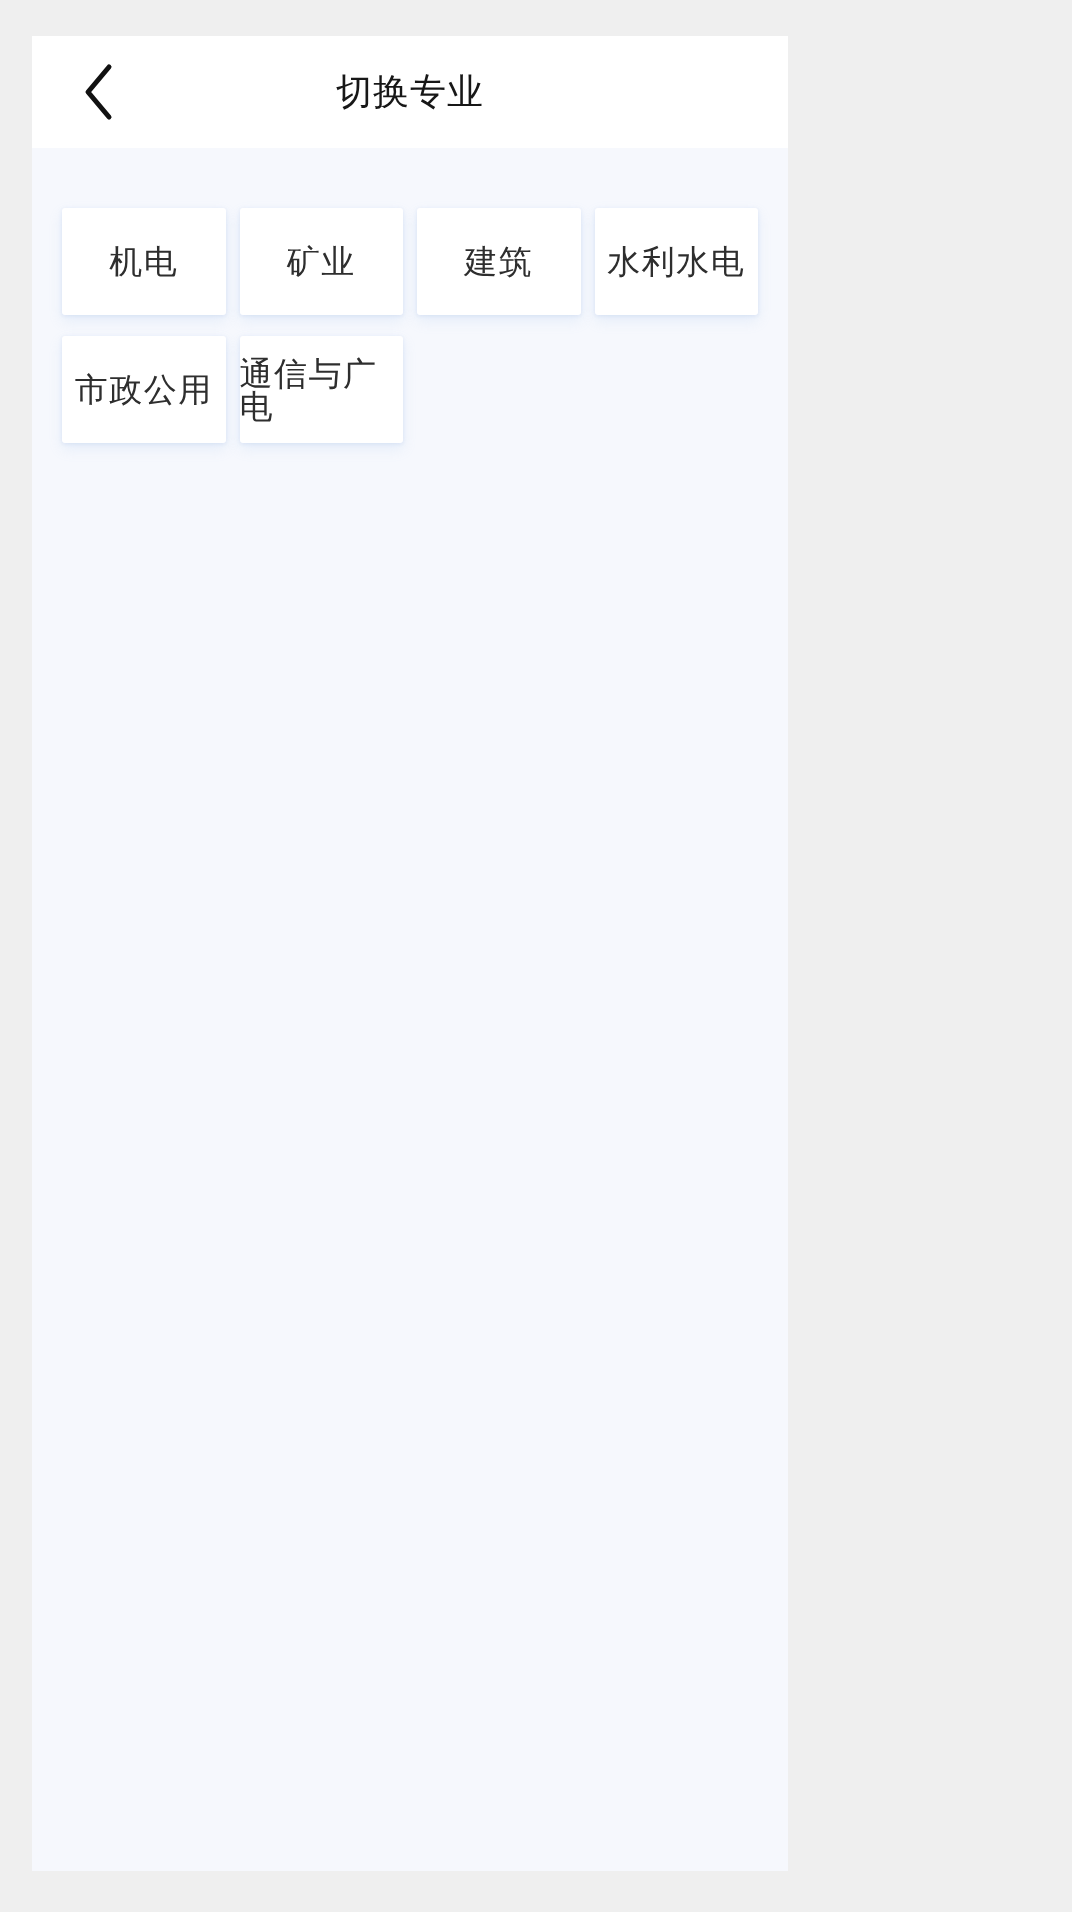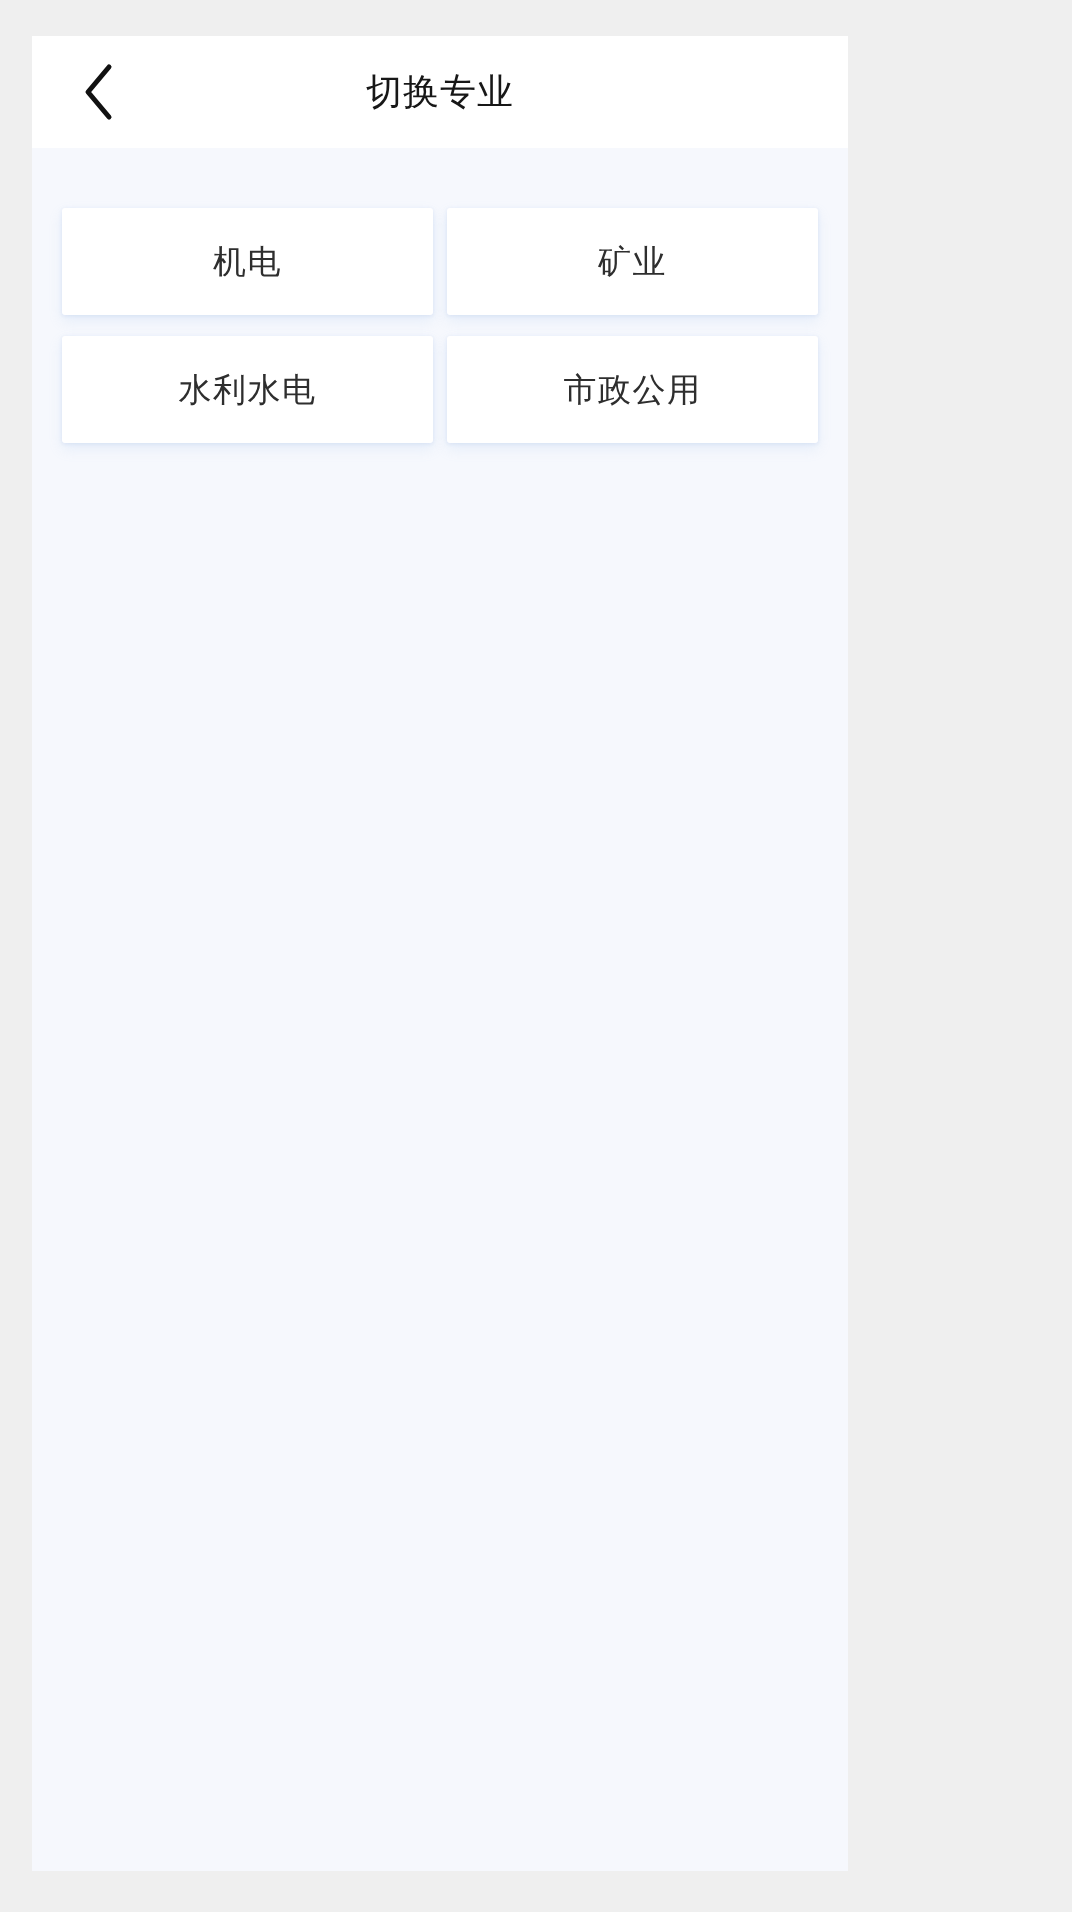--- a/index.html
+++ b/index.html
@@ -9,21 +9,21 @@
     width: 1072px;
     height: 1912px;
     overflow: hidden;
     font-family: "Liberation Sans", "DejaVu Sans", sans-serif;
   }
 
   #screen {
     position: absolute;
     left: 32px;
     top: 36px;
-    width: 816px;
+    width: 756px;
     height: 1835px;
     background: #f6f8fd;
     overflow: hidden;
   }
 
   
   .navbar {
     position: relative;
     height: 112px;
     background: #ffffff;
@@ -51,21 +51,21 @@
     line-height: 1;
   }
 
   
   .grid-wrap {
     padding: 60px 30px 0 30px;
     box-sizing: border-box;
   }
   .grid {
     display: grid;
-    grid-template-columns: 1fr 1fr;
+    grid-template-columns: 1fr 1fr 1fr 1fr;
     column-gap: 14px;
     row-gap: 21px;
   }
   .cell {
     height: 107px;
     background: #ffffff;
     border-radius: 3px;
     display: flex;
     align-items: center;
     justify-content: center;
@@ -103,29 +103,35 @@
 
       <div class="cell">
         <span class="cell-label">机电</span>
       </div>
 
 
       <div class="cell">
         <span class="cell-label">矿业</span>
       </div>
 
+      <div class="cell">
+        <span class="cell-label">建筑</span>
+      </div>
 
 
       <div class="cell">
         <span class="cell-label">水利水电</span>
       </div>
 
 
       <div class="cell">
         <span class="cell-label">市政公用</span>
       </div>
 
 
+      <div class="cell">
+        <span class="cell-label">通信与广电</span>
+      </div>
 
     </div>
   </div>
 
 </div>
 
 </body></html>

